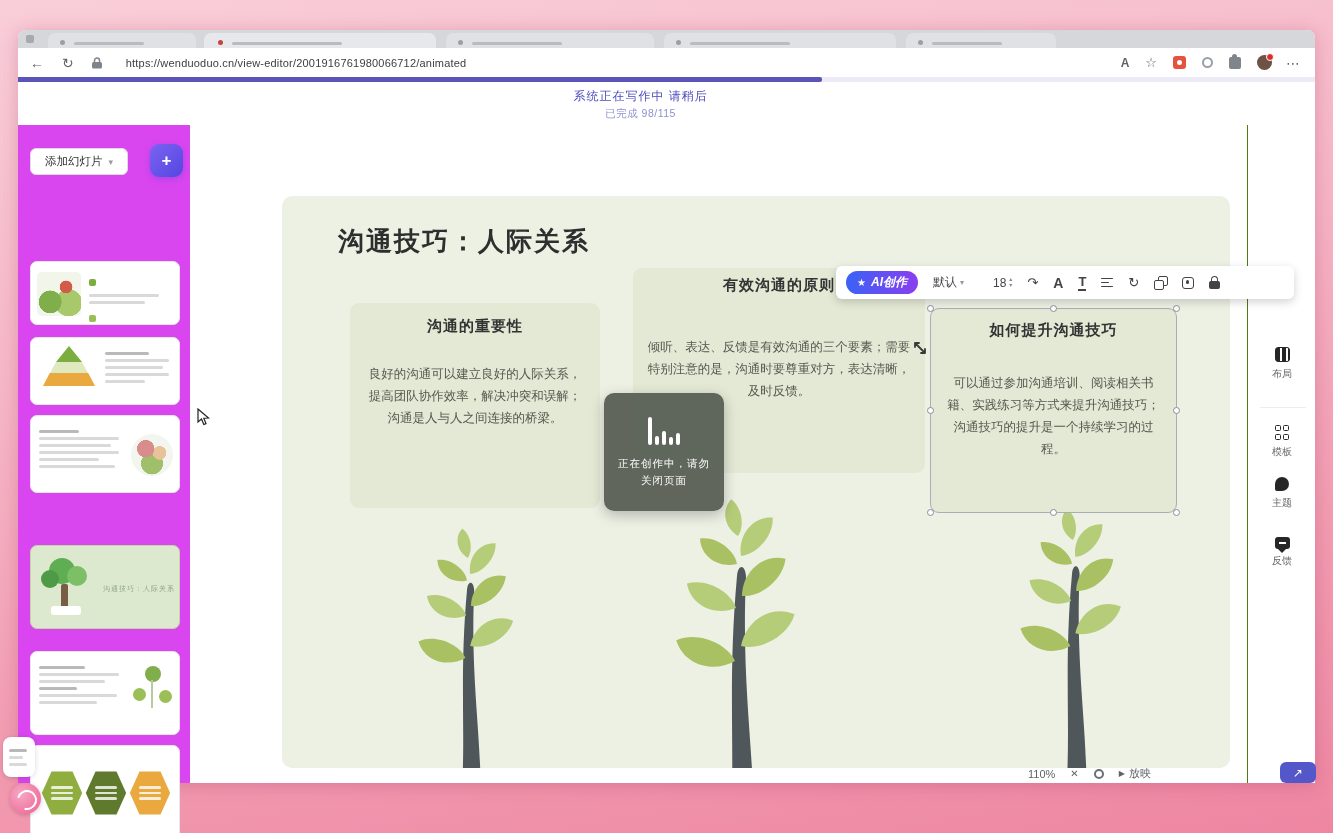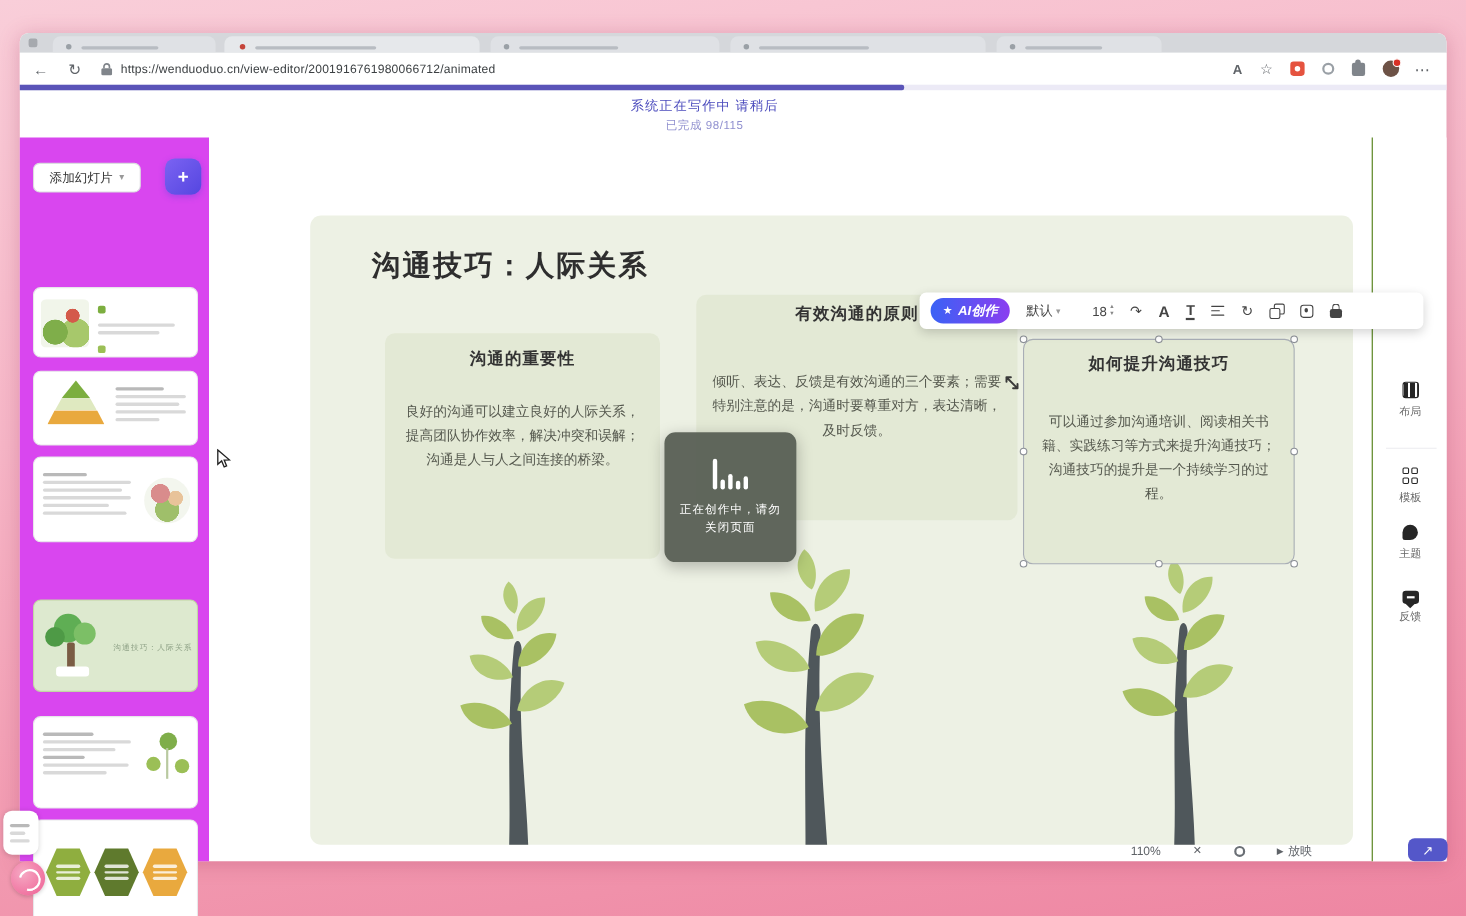--- a/index.html
+++ b/index.html
@@ -113,21 +113,21 @@
   .ri-grid { display:grid; grid-template-columns:6px 6px; gap:2.5px; }
   .ri-grid i { width:6px; height:6px; border:1.6px solid #262626; border-radius:1.5px; }
   .ri-theme { width:14px; height:14px; background:#262626; border-radius:50% 50% 50% 15%; }
   .ri-feedback { width:15px; height:12px; background:#262626; border-radius:3px; position:relative; }
   .ri-feedback::before { content:""; position:absolute; left:4px; top:4.5px; width:7px; height:2px; background:#fff; }
   .ri-feedback::after { content:""; position:absolute; left:3px; bottom:-4px; width:0; height:0;
     border-left:4px solid transparent; border-right:4px solid transparent; border-top:4px solid #262626; }
   .divider-rail { position:absolute; left:1240px; width:46px; height:1px; background:#ededf0; }
   
   .bbar { position:absolute; left:1010px; top:734px; height:19px; display:flex; align-items:center;
-    gap:29px; color:#5f6368; font-size:11px; }
+    gap:15px; color:#5f6368; font-size:11px; }
   .playbtn { position:absolute; left:1262px; top:732px; width:36px; height:21px; background:#5457c9;
     border-radius:6px; color:#fff; font-size:12px; display:flex; align-items:center; justify-content:center; }
   .tree { position:absolute; z-index:5; }
   .cursor-arrow { position:absolute; z-index:90; }
 </style>
 </head>
 <body>
 
 <div class="browser">
 
@@ -157,21 +157,21 @@
 
   <div class="nav">
     <span class="navicon" style="margin-left:12px;">←</span>
     <span class="navicon" style="margin-left:18px;">↻</span>
     <span style="margin-left:18px;display:flex;align-items:center;">
       <svg width="10" height="12" viewBox="0 0 10 12">
           <rect y="5" width="10" height="6.5" rx="1.5" fill="#80858b"></rect>
           <path d="M2.5 5V3.5a2.5 2.5 0 015 0V5" stroke="#80858b" stroke-width="1.5" fill="none"></path>
         </svg>
     </span>
-    <span class="url" style="margin-left:8px;">https://wenduoduo.cn/view-editor/2001916761980066712/animated</span>
+    <span class="url" style="margin-left:24px;">https://wenduoduo.cn/view-editor/2001916761980066712/animated</span>
     <span style="flex:1"></span>
     <span class="navicon" style="font-weight:bold;font-size:12px;">A</span>
     <span class="navicon" style="margin-left:16px;font-size:13px;">☆</span>
     <span class="badge-ext" style="margin-left:16px;"></span>
     <span class="ring" style="margin-left:16px;"></span>
     <span class="puzzle" style="margin-left:16px;"></span>
     <span class="avatar" style="margin-left:16px;"></span>
     <span class="navicon" style="margin-left:14px;margin-right:14px;letter-spacing:1px;">⋯</span>
   </div>
 

